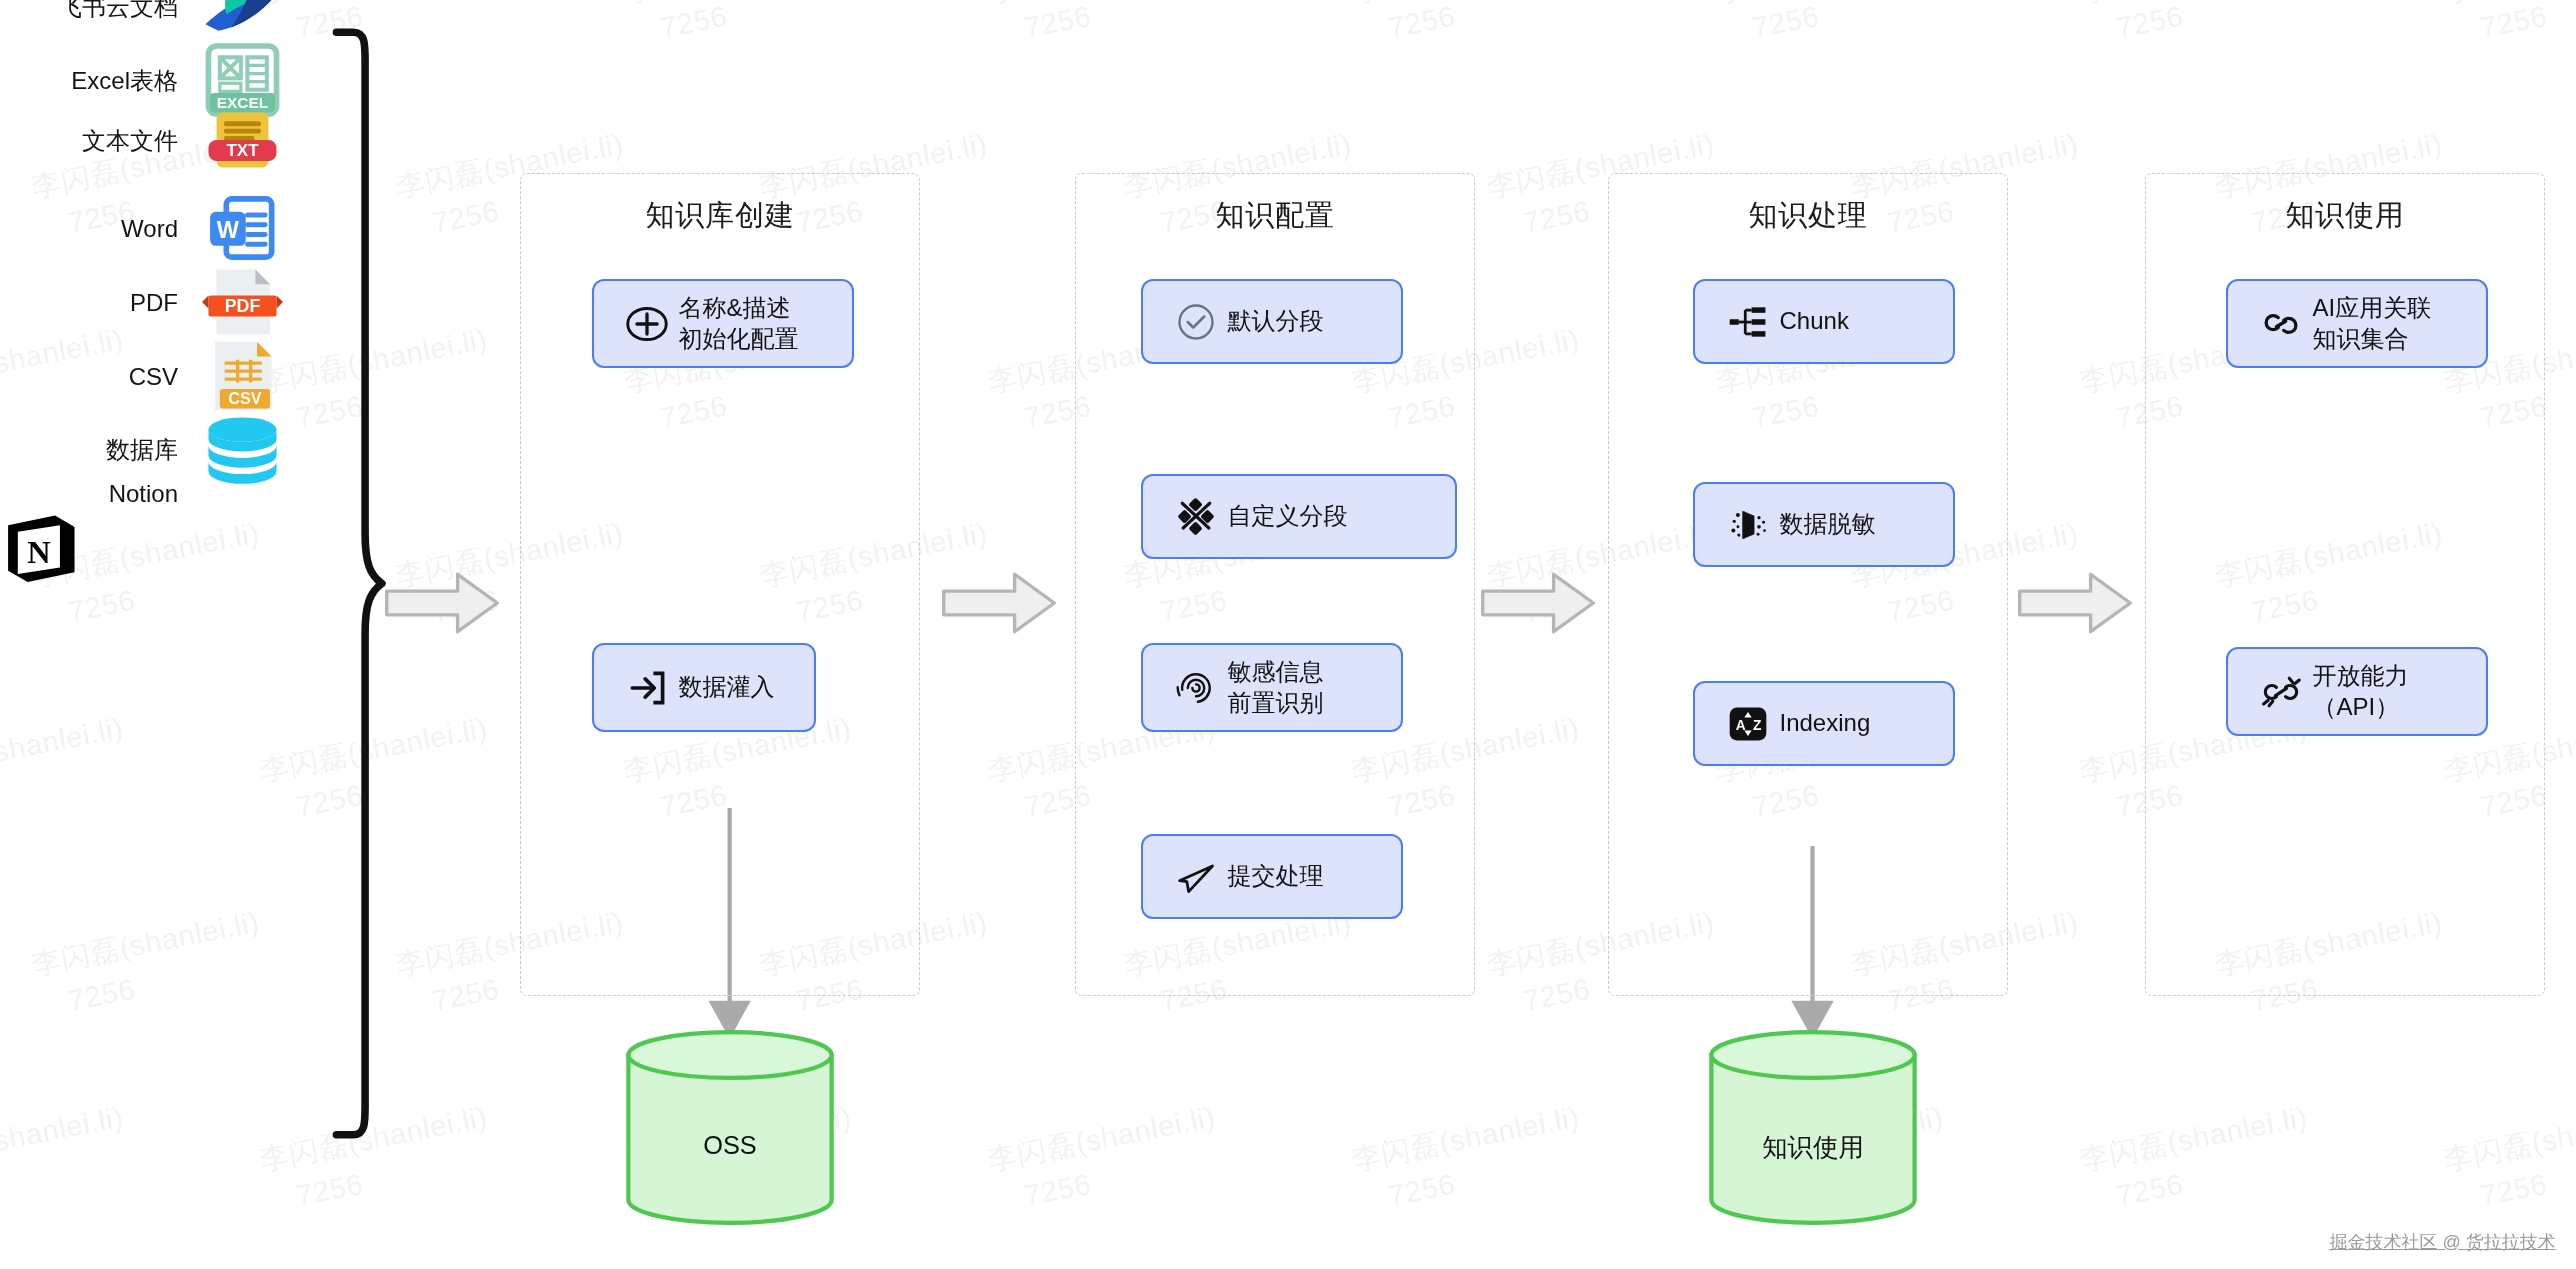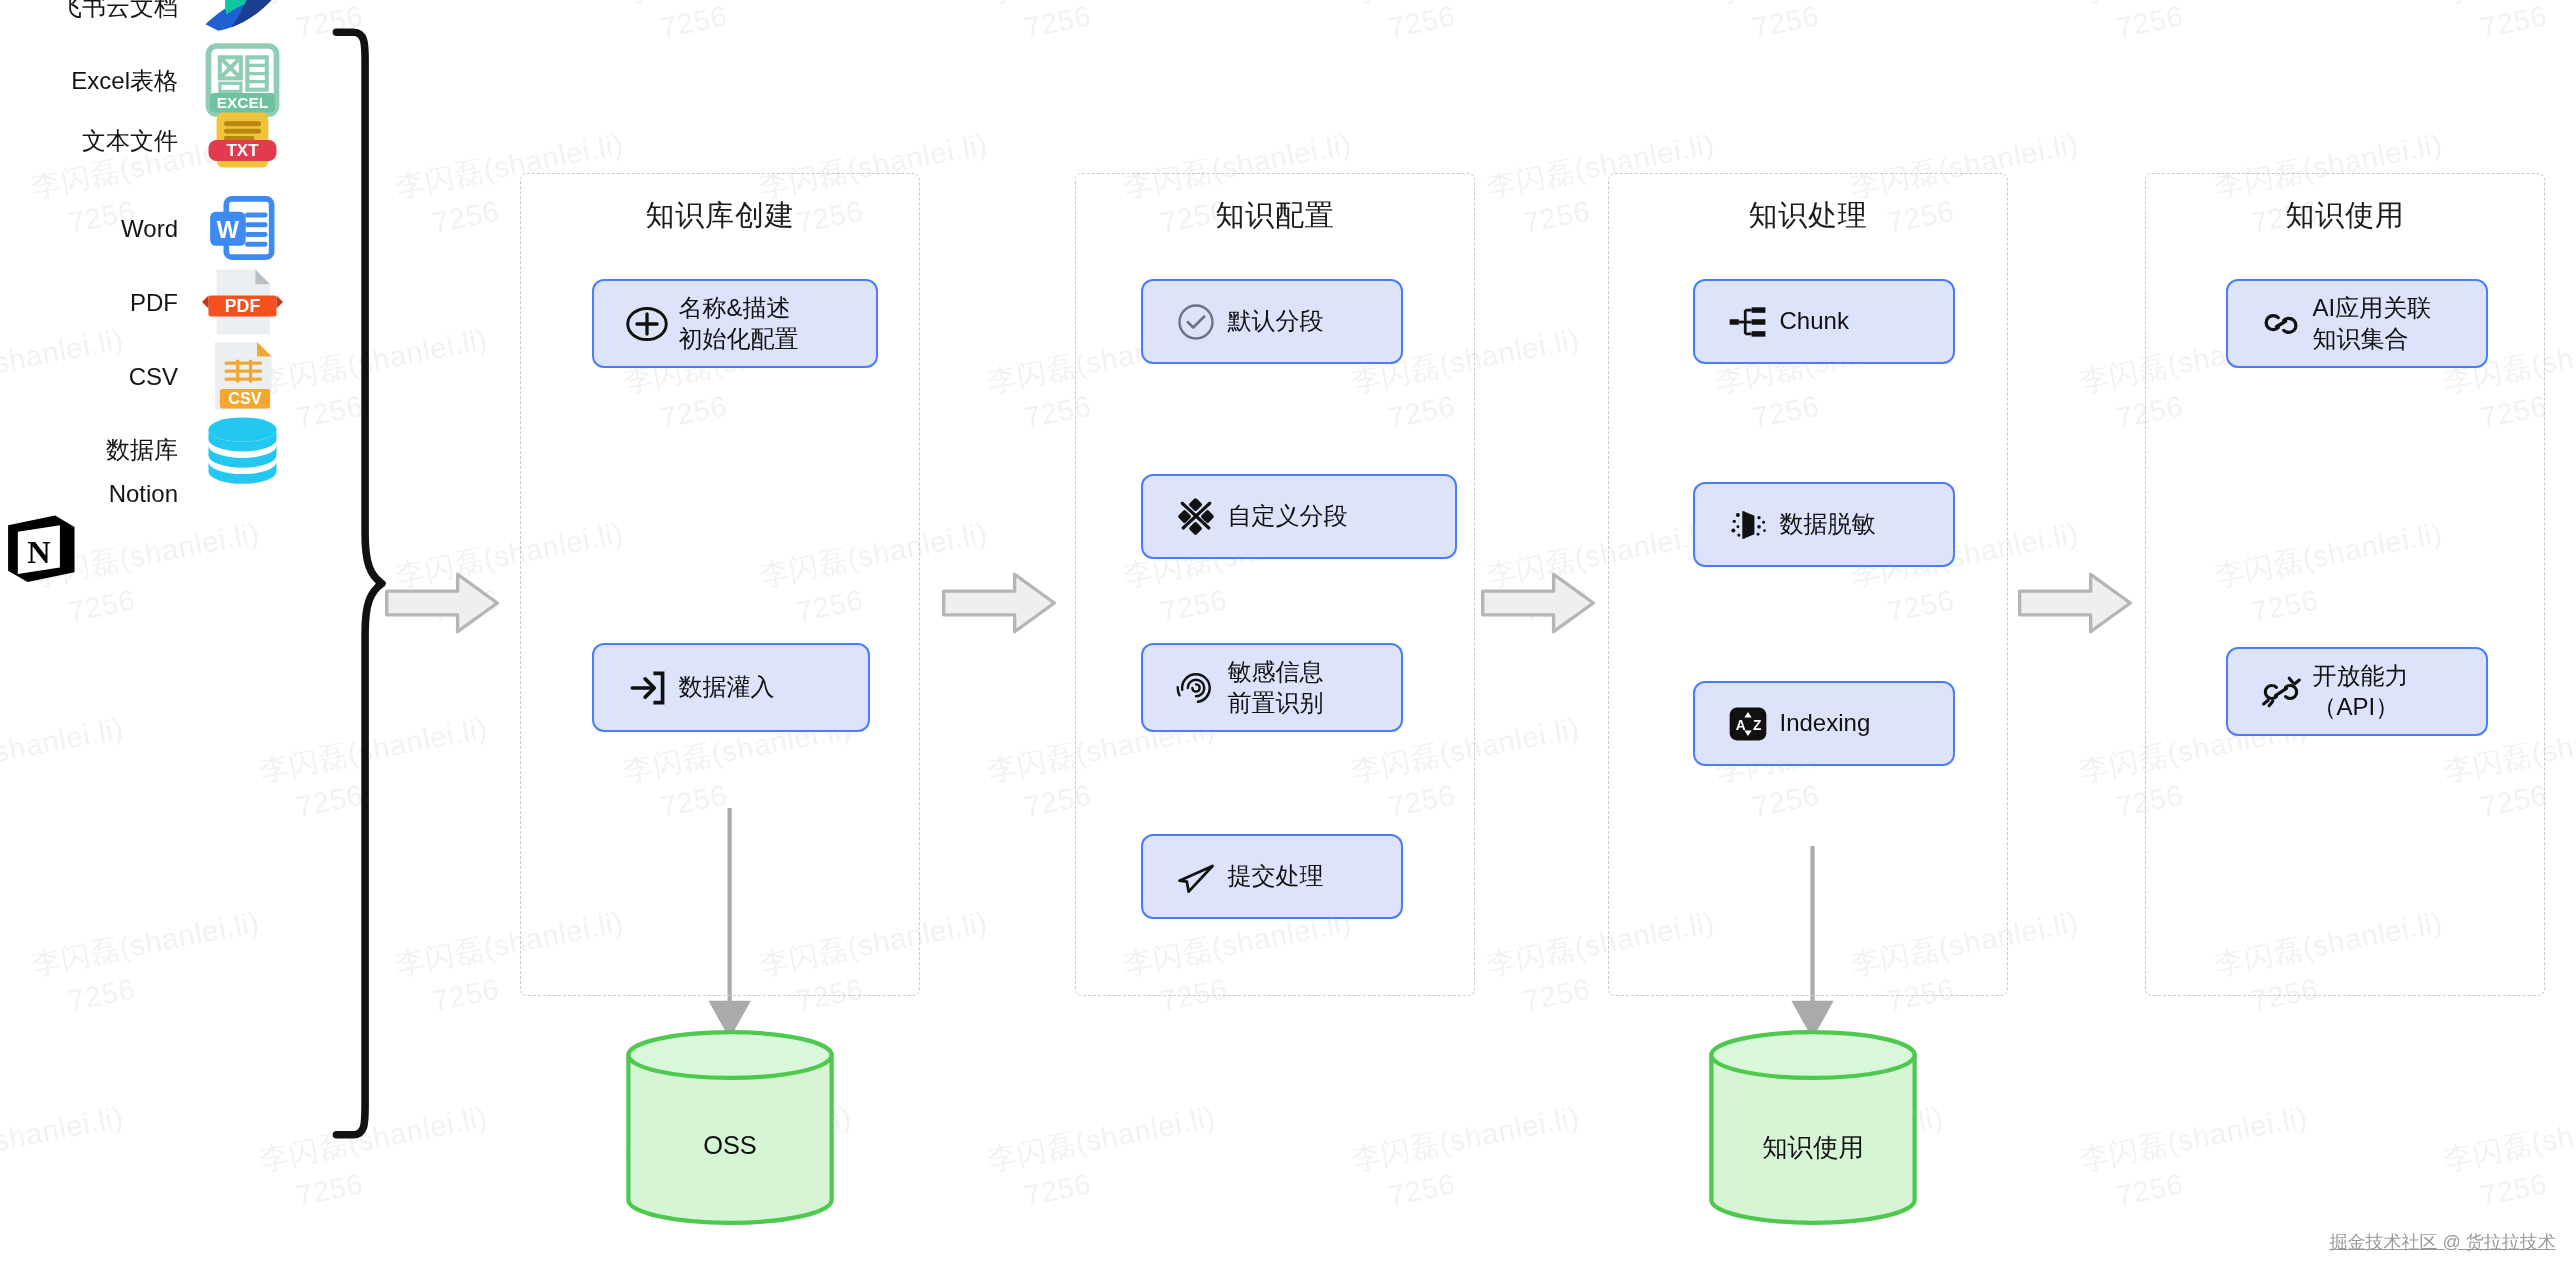--- a/index.html
+++ b/index.html
@@ -293,31 +293,31 @@
 
     <line x1="862" y1="955" x2="862" y2="1208" stroke="#aaaaaa" stroke-width="5" marker-end="url(#ahead)"></line>
 
     <line x1="2142" y1="1000" x2="2142" y2="1208" stroke="#aaaaaa" stroke-width="5" marker-end="url(#ahead)"></line>
   </svg>
 
   <div id="stage-columns">
       <div class="stage-col" style="left: 520px; top: 173px; width: 398px; height: 821px;">
         <div class="stage-title">知识库创建</div>
       </div>
-      <div class="card pad-l" style="left: 592px; top: 279px; width: 286px; height: 89px;">
+      <div class="card pad-l" style="left: 592px; top: 279px; width: 262px; height: 89px;">
         <span class="card-ico">
           <svg width="44" height="44" viewBox="0 0 48 48">
         <ellipse cx="24" cy="24" rx="21" ry="17" fill="none" stroke="#111" stroke-width="3.2"></ellipse>
         <path d="M24 13 V35 M13 24 H35" stroke="#111" stroke-width="3.6" stroke-linecap="round"></path>
       </svg>
         </span>
         <span class="card-text">名称&amp;描述
 初始化配置</span>
       </div>
-      <div class="card pad-l" style="left: 592px; top: 643px; width: 278px; height: 89px;">
+      <div class="card pad-l" style="left: 592px; top: 643px; width: 224px; height: 89px;">
         <span class="card-ico">
           <svg width="44" height="44" viewBox="0 0 48 48">
         <path d="M33 8 H41 V40 H33" fill="none" stroke="#111" stroke-width="4" stroke-linecap="square"></path>
         <path d="M8 24 H31" stroke="#111" stroke-width="4" stroke-linecap="round"></path>
         <path d="M22 14 L32 24 L22 34" fill="none" stroke="#111" stroke-width="4" stroke-linecap="round" stroke-linejoin="round"></path>
       </svg>
         </span>
         <span class="card-text">数据灌入</span>
       </div>
       <div class="stage-col" style="left: 1075px; top: 173px; width: 398px; height: 821px;">

